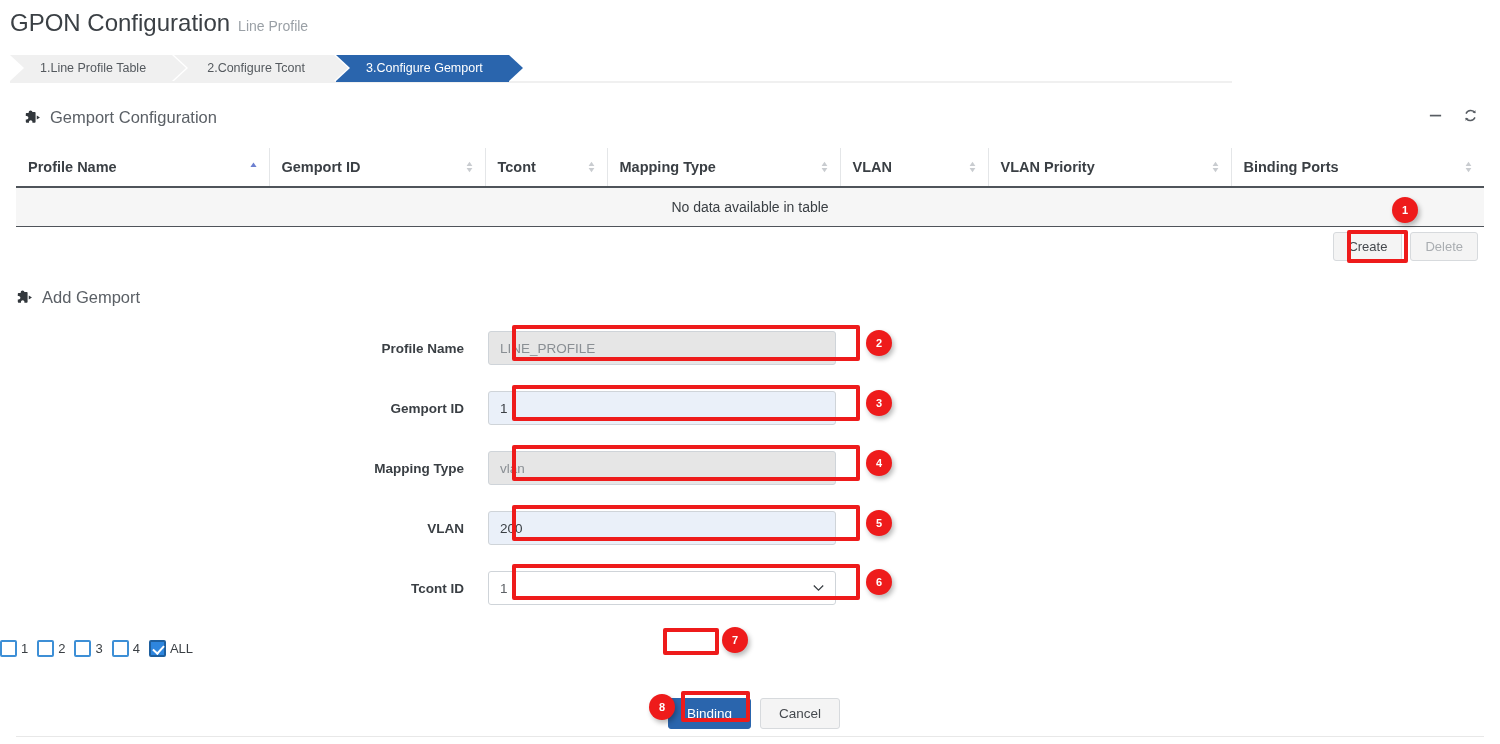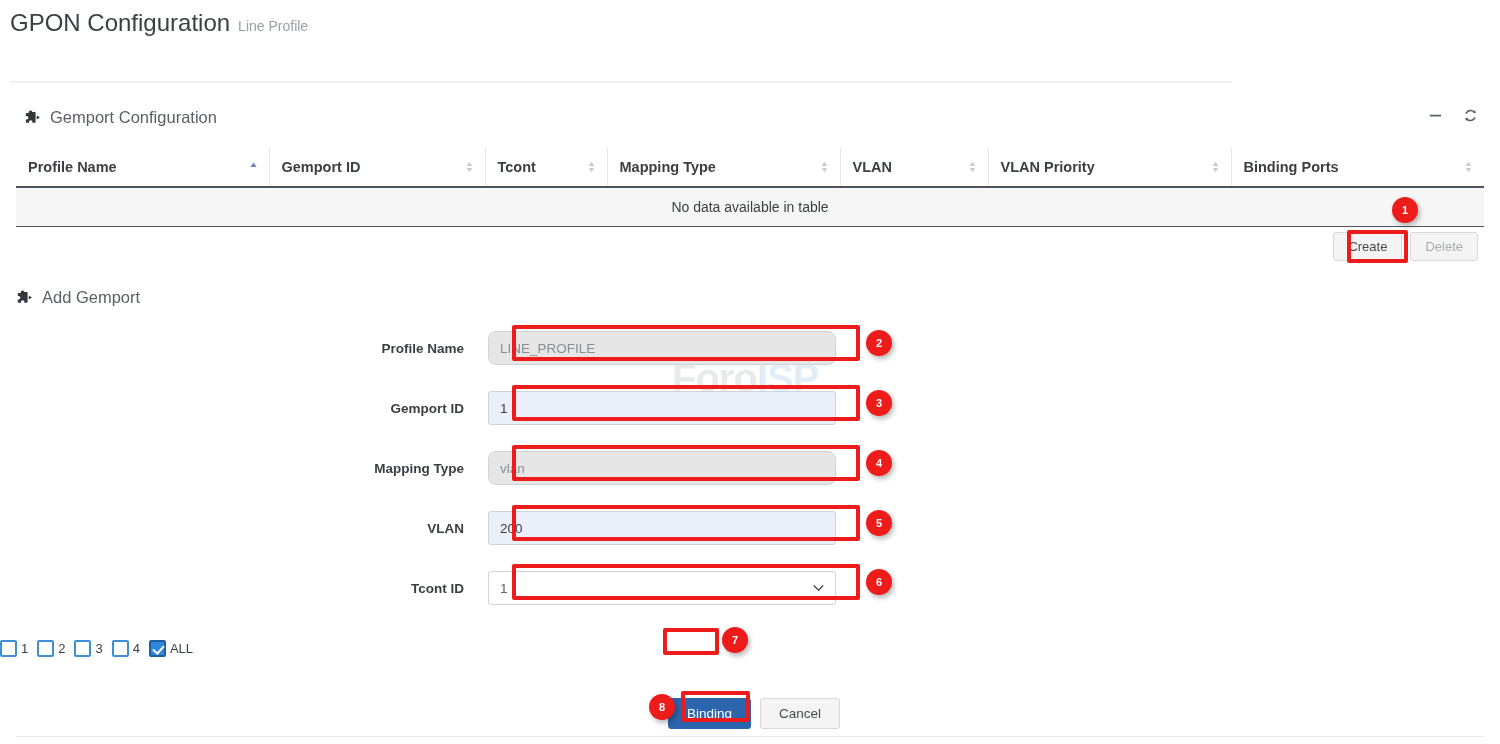--- a/index.html
+++ b/index.html
@@ -222,21 +222,21 @@
     height: 34px;
     border: 1px solid #cfd4d9;
     border-radius: 3px;
     font-size: 13.5px;
     font-family: "Liberation Sans", sans-serif;
     padding: 0 11px;
     color: #3a3f44;
     background: #eaf0f9;
     outline: none;
   }
-  .inp.ro { background: #e6e6e6; color: #8a8f94; border-radius: 8px; }
+  .inp.ro { background: #e6e6e6; color: #8a8f94; }
   select.inp {
     background: #ffffff;
     appearance: none;
     -webkit-appearance: none;
     color: #5d6166;
     padding-right: 26px;
   }
   .sel-chev {
     position: absolute;
     right: 12px; top: 50%;
@@ -316,28 +316,32 @@
 </head>
 <body>
 
 <div id="page">
 
   <div class="watermark">
     <svg class="wm-arc" viewBox="0 0 34 22">
       <path d="M3 16 A15 15 0 0 1 31 16" fill="none" stroke="#9fc4e8" stroke-width="3"></path>
       <path d="M9 20 A9 9 0 0 1 25 20" fill="none" stroke="#9fc4e8" stroke-width="3"></path>
     </svg>
-    <div class="wm-text"><span class="wm-a">Foro</span><span class="wm-b">ISP</span></div>
   </div>
 
   <div class="page-title">
     <span>GPON Configuration</span><span class="sub">Line Profile</span>
   </div>
 
   <div class="wizard-rule"></div>
+  <div class="wizard">
+    <div class="wz-step">1.Line Profile Table</div>
+    <div class="wz-step">2.Configure Tcont</div>
+    <div class="wz-step active">3.Configure Gemport</div>
+  </div>
 
   <div class="panel-head" style="left:24px; top:108px;">
     <svg class="puzzle-icon" viewBox="0 0 16 16">
       <path fill="#32373c" d="M6.2 1.3c-1 0-1.8.8-1.8 1.8v.6H2.6c-.5 0-.9.4-.9.9v2.1h.8c.9 0 1.6.7 1.6 1.6S3.4 9.9 2.5 9.9h-.8V12c0 .5.4.9.9.9h2.1v-.8c0-.9.7-1.6 1.6-1.6s1.6.7 1.6 1.6v.8h2.1c.5 0 .9-.4.9-.9V3.7c0-.5-.4-.9-.9-.9H8V3.1c0-1-.8-1.8-1.8-1.8z"></path>
       <path fill="#32373c" d="M12 6.1l3 1.9-3 1.9z"></path>
     </svg>
     <span>Gemport Configuration</span>
   </div>
 
   <div class="panel-tools">

